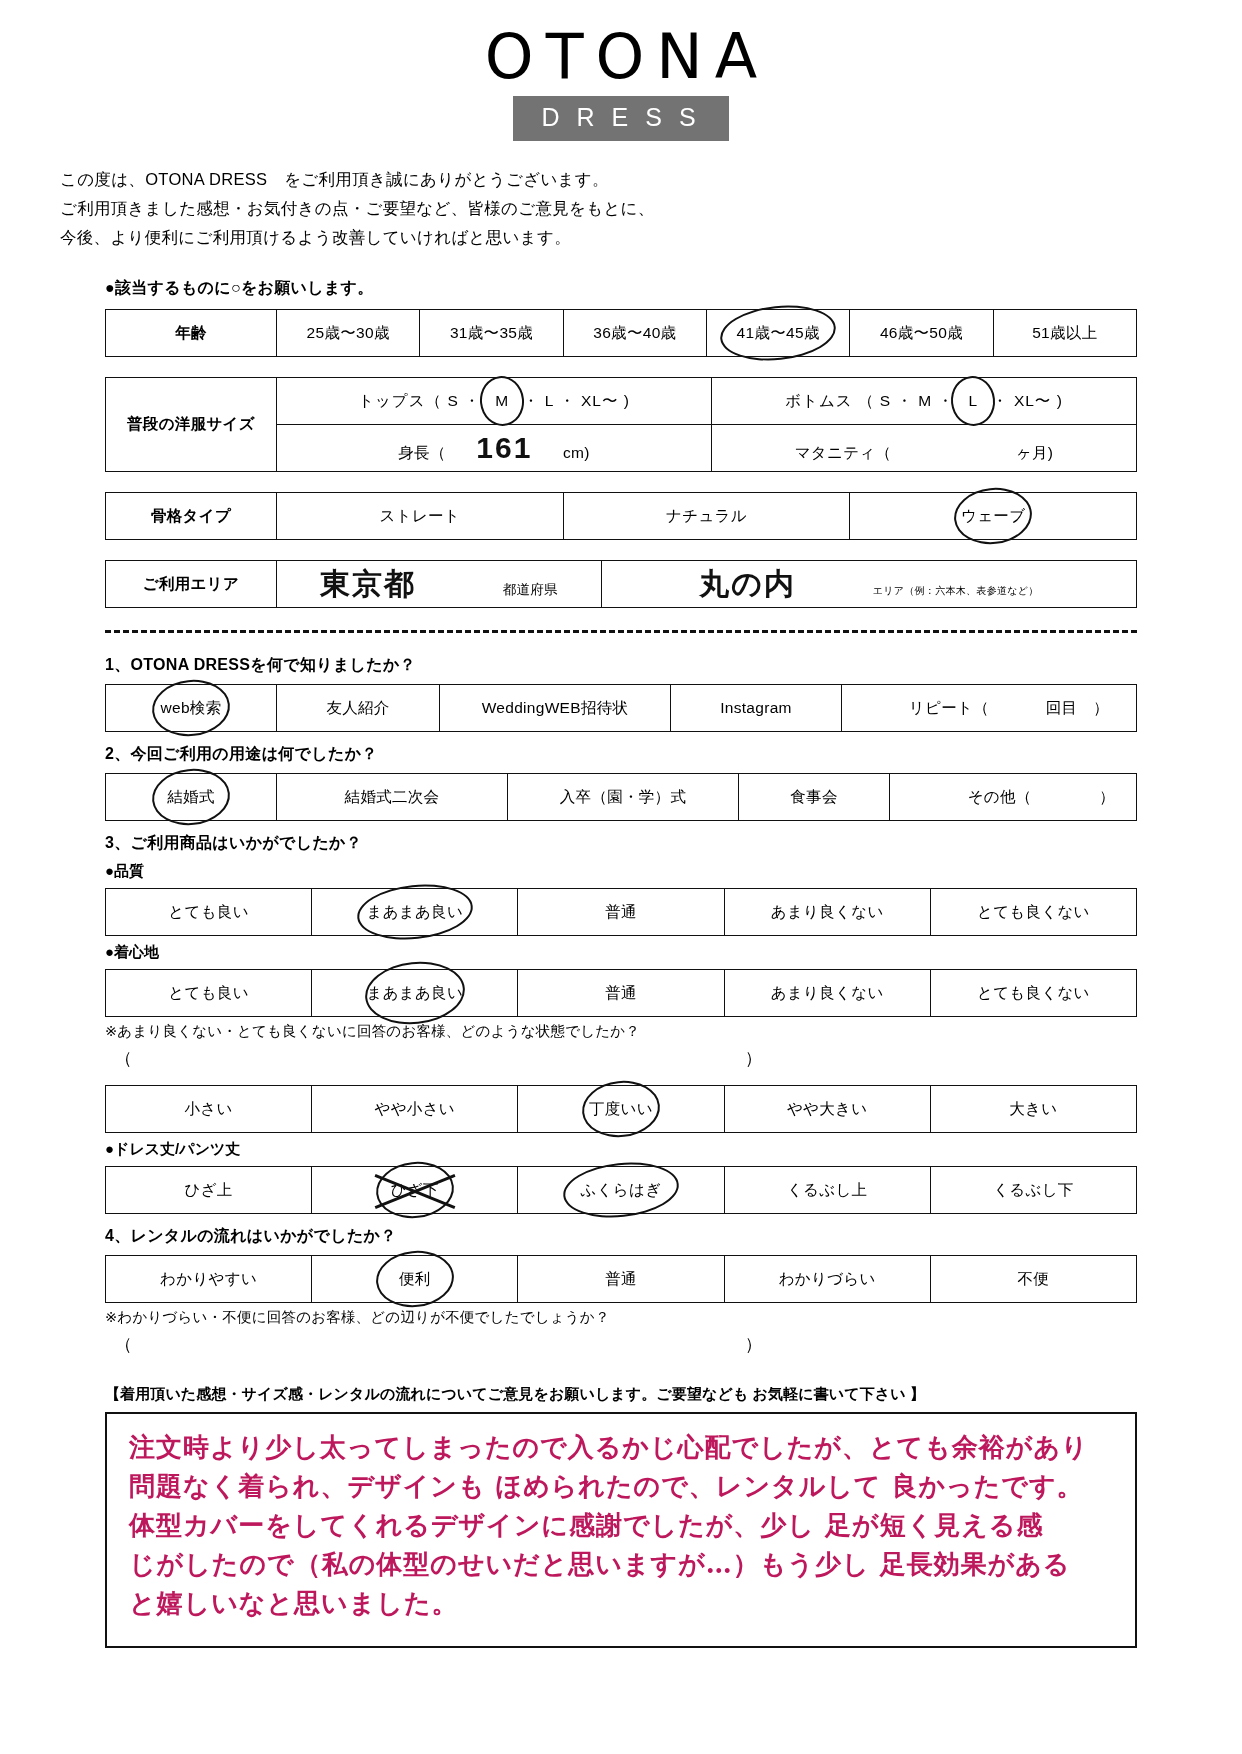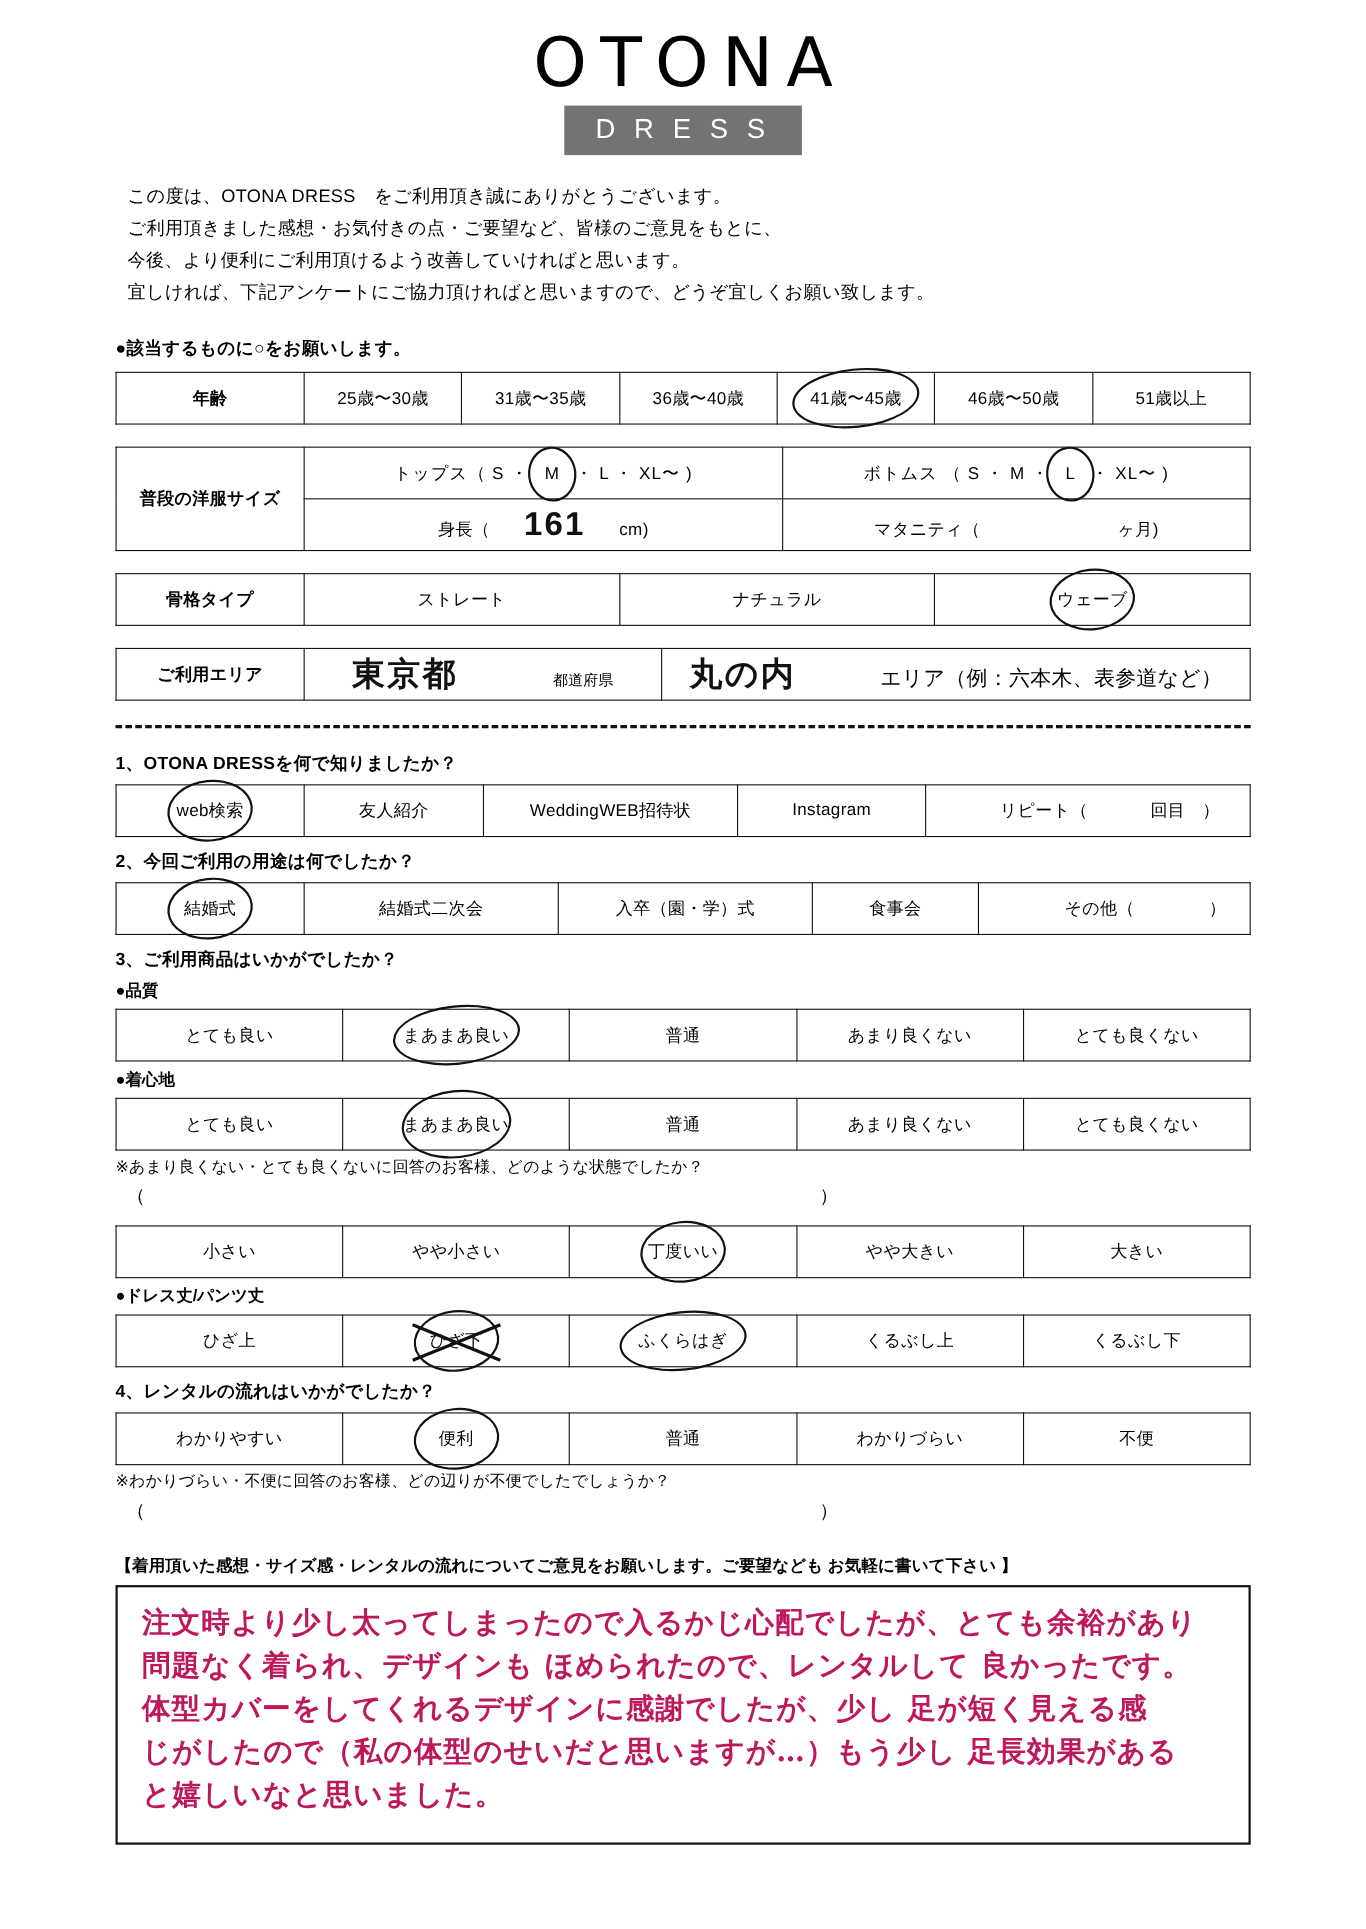--- a/index.html
+++ b/index.html
@@ -36,21 +36,21 @@
     background:#737373;
     color:#fff;
     font-size:25px;
     letter-spacing:17px;
     padding:7px 16px 9px 28px;
     margin-top:8px;
     font-weight:400;
   }
   
   .intro{
-    margin:24px 0 0 116px;
+    margin:24px 0 0 60px;
     font-size:16.5px;
     line-height:29px;
     letter-spacing:.3px;
   }
   .bullet-head{
     margin:26px 0 10px 105px;
     font-size:16px;
     font-weight:bold;
     letter-spacing:.3px;
   }
@@ -175,21 +175,20 @@
 
   <div class="logo-wrap">
     <div class="logo-otona">OTONA</div>
     <div class="logo-dress">DRESS</div>
   </div>
 
   <div class="intro">
     <div>この度は、OTONA DRESS　をご利用頂き誠にありがとうございます。</div>
     <div>ご利用頂きました感想・お気付きの点・ご要望など、皆様のご意見をもとに、</div>
     <div>今後、より便利にご利用頂けるよう改善していければと思います。</div>
-    <div>宜しければ、下記アンケートにご協力頂ければと思いますので、どうぞ宜しくお願い致します。</div>
   </div>
 
   <div class="bullet-head">●該当するものに○をお願いします。</div>
 
   <table class="form">
     <tbody>
         <tr>
       <td class="lbl" style="width:168px">年齢</td>
       <td>25歳〜30歳</td>
       <td>31歳〜35歳</td>
@@ -263,21 +262,21 @@
   <table class="form">
     <tbody>
         <tr>
       <td class="lbl" style="width:168px">ご利用エリア</td>
       <td style="width:322px">
         <span class="hw" style="margin-right:82px;">東京都</span>
         <span style="font-size:13.5px;">都道府県</span>
       </td>
       <td>
         <span class="hw" style="margin-right:52px;">丸の内</span>
-        <span style="font-size:19px;margin-left:20px;">エリア（例：六本木、表参道など）</span>
+        <span style="font-size:10px;margin-left:20px;">エリア（例：六本木、表参道など）</span>
       </td>
     </tr>
   </tbody>
     </table>
 
   <div class="dashed"></div>
 
   <div class="q-head">1、OTONA DRESSを何で知りましたか？</div>
   <table class="form">
     <tbody>

